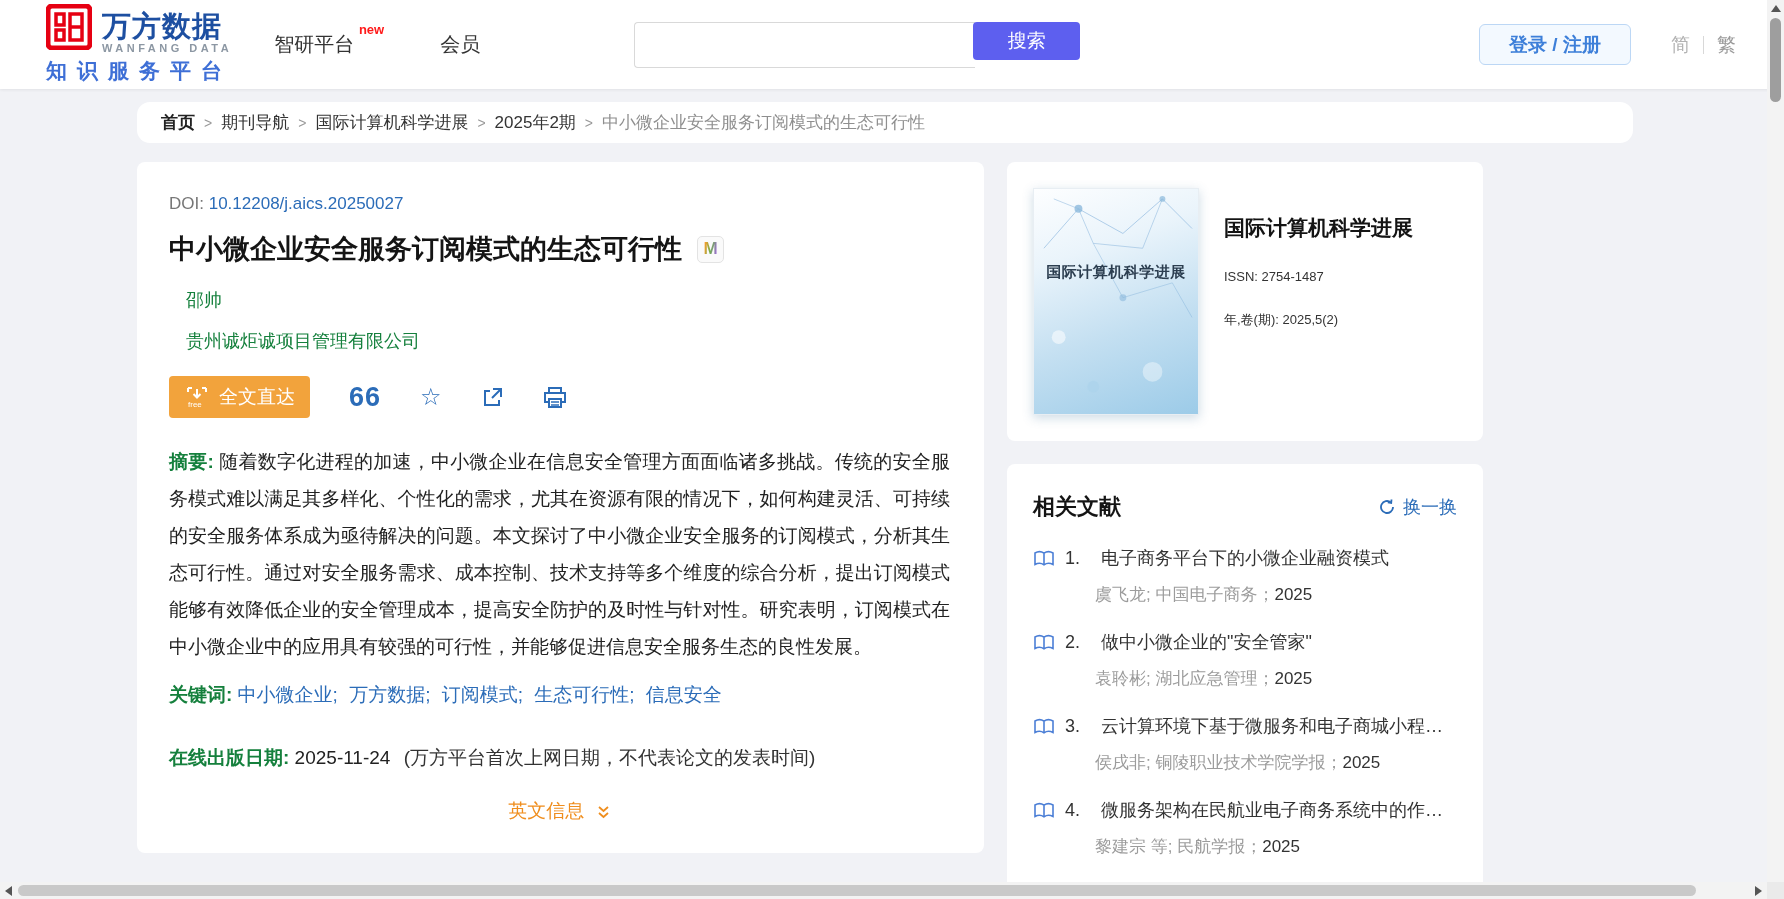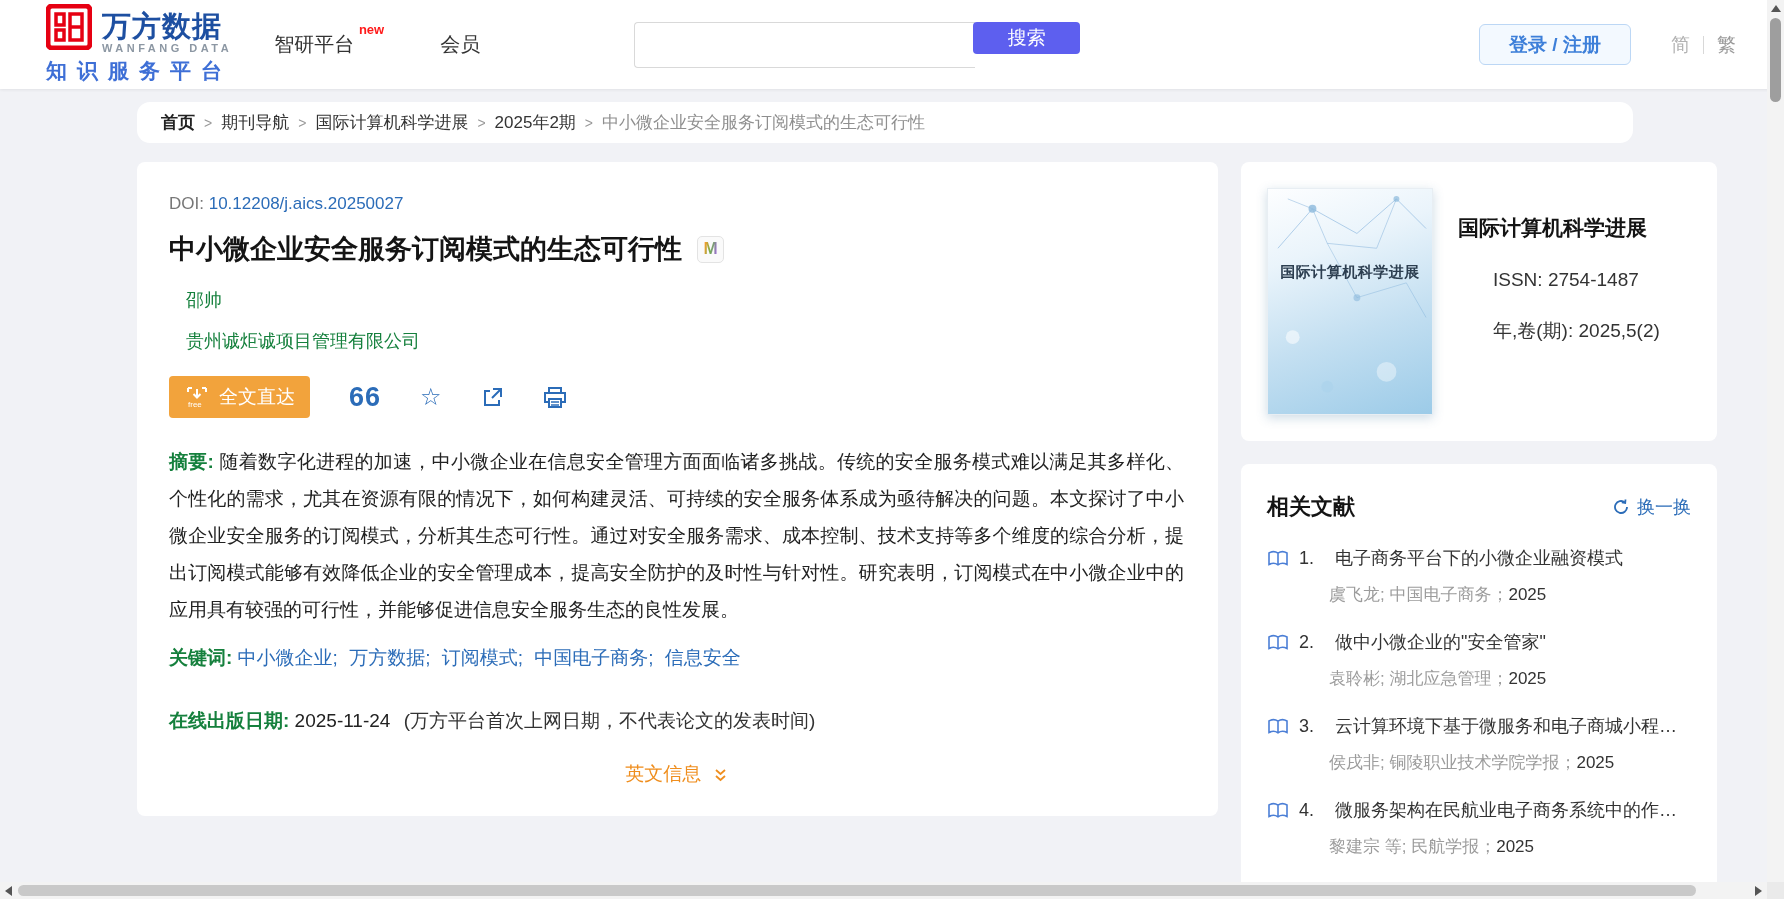--- a/index.html
+++ b/index.html
@@ -14,21 +14,21 @@
   .logo-icon { width:46px; height:46px; flex:none; }
   .logo-cn { font-size:29px; font-weight:900; color:#1d4fa1; line-height:30px; letter-spacing:1px;margin-top:7px; }
   .logo-en { font-size:11px; font-weight:700; color:#8c97a3; letter-spacing:3.5px; margin-top:1px; }
   .logo-tagline { font-size:21px; font-weight:700; color:#3e6fd6; letter-spacing:10px; margin-top:3px; }
   .main-nav { display:flex; gap:60px; margin-left:42px; font-size:20px; color:#333; }
   .nav-item { cursor:pointer; position:relative; padding-right:26px; }
   .nav-badge { position:absolute; top:-9px; right:-4px; color:#ff1a1a; font-size:13px; font-weight:700; }
   .search-box { display:flex; margin-left:128px; }
   .search-input { width:341px; height:46px; border:1px solid #d9d9d9; border-right:none;
     border-radius:4px 0 0 4px; font-size:17px; padding:0 14px; outline:none; background:#fff; }
-  .search-btn { width:107px; height:32px; border:none; background:#5d5fef; color:#fff;
+  .search-btn { width:107px; height:38px; border:none; background:#5d5fef; color:#fff;
     font-size:19px; border-radius:4px; margin-left:-2px; cursor:pointer; font-family:inherit; }
   .header-right { margin-left:auto; display:flex; align-items:center; }
   .login-btn { width:152px; height:41px; background:#f3f9ff; border:1px solid #bcd7f5; border-radius:6px;
     color:#3d7fd9; font-size:19px; cursor:pointer; font-family:inherit;font-weight:bold; }
   .lang-switch { display:flex; align-items:center; margin-left:40px; font-size:19px; }
   .lang { color:#b3b3b3; cursor:pointer; }
   .lang.trad { color:#9a9a9a; }
   .lang-divider { width:1px; height:18px; background:#d8d8d8; margin:0 13px; }
 
   
@@ -36,21 +36,21 @@
   .breadcrumb-bar { height:41px; background:#fff; border-radius:13px; display:flex; align-items:center;
     padding:0 24px; font-size:17px; gap:9px; white-space:nowrap; }
   .bc-home { font-weight:700; color:#222; cursor:pointer; }
   .bc-link { color:#333; cursor:pointer; }
   .bc-sep { color:#999; font-size:14px; }
   .bc-current { color:#8f8f8f; }
 
   .columns { display:flex; gap:23px; margin-top:19px; align-items:flex-start; }
 
   
-  .article-card { width:1081px; background:#fff; border-radius:8px; padding:32px 34px 28px 32px; flex:none; }
+  .article-card { width:847px; background:#fff; border-radius:8px; padding:32px 34px 28px 32px; flex:none; }
   .doi-line { font-size:17px; color:#777; }
   .doi-link { color:#2b6cb8; cursor:pointer; text-decoration:none; }
   .article-title { margin-top:17px; font-size:27px; font-weight:700; color:#141414;
     display:flex; align-items:center; gap:15px; }
   .m-badge { width:27px; height:27px; flex:none; border:1px solid #e3e3e3; background:#fafafa; border-radius:5px;
     display:flex; align-items:center; justify-content:center; font-size:17px; font-weight:800; cursor:pointer;
     color:#a06cd5; }
   @supports ((-webkit-background-clip:text) or (background-clip:text)) {
     .m-badge span { background:linear-gradient(100deg,#f59e2b 15%,#6fae4e 50%,#9a6fd0 85%);
       -webkit-background-clip:text; background-clip:text; color:transparent; }
@@ -79,21 +79,21 @@
   .sidebar { width:476px; display:flex; flex-direction:column; gap:23px; flex:none; }
   .journal-card { background:#fff; border-radius:8px; padding:26px 26px; display:flex; gap:25px; height:279px; }
   .cover { width:166px; height:227px; flex:none; border:1px solid #e8eef3; box-shadow:0 3px 10px rgba(60,110,150,.25);
     background:linear-gradient(160deg,#fdfeff 0%,#eaf4fb 28%,#c3dff1 62%,#9ccbe8 100%);
     position:relative; overflow:hidden; cursor:pointer; }
   .cover svg { position:absolute; inset:0; }
   .cover-title { position:absolute; width:100%; top:74px; text-align:center; font-size:15px; font-weight:700;
     color:#2c3e50; letter-spacing:.5px; }
   .journal-info { padding-top:26px; }
   .journal-title { font-size:21px; font-weight:700; color:#141414; cursor:pointer; }
-  .journal-meta { font-size:19px; color:#333; margin-top:27px;margin-left:35px; }
+  .journal-meta { font-size:13px; color:#333; margin-top:27px; }
 
   .related-card { background:#fff; border-radius:8px; padding:28px 26px 30px 26px; height:560px; }
   .related-head { display:flex; align-items:center; justify-content:space-between; }
   .related-title { font-size:22px; font-weight:700; color:#141414; }
   .swap-link { font-size:18px; color:#2b6cb8; display:flex; align-items:center; gap:7px; cursor:pointer; }
   .rel-item { margin-top:24px; }
   .rel-row1 { display:flex; align-items:center; gap:10px; }
   .book-icon { flex:none; display:flex; }
   .rel-num { font-size:18px; color:#333; width:26px; flex:none; }
   .rel-title { font-size:18px; color:#333; white-space:nowrap; overflow:hidden; text-overflow:ellipsis; cursor:pointer; }
@@ -227,21 +227,21 @@
       <p class="abstract">
         <span class="inline-label">摘要:</span>
         <span>随着数字化进程的加速，中小微企业在信息安全管理方面面临诸多挑战。传统的安全服务模式难以满足其多样化、个性化的需求，尤其在资源有限的情况下，如何构建灵活、可持续的安全服务体系成为亟待解决的问题。本文探讨了中小微企业安全服务的订阅模式，分析其生态可行性。通过对安全服务需求、成本控制、技术支持等多个维度的综合分析，提出订阅模式能够有效降低企业的安全管理成本，提高安全防护的及时性与针对性。研究表明，订阅模式在中小微企业中的应用具有较强的可行性，并能够促进信息安全服务生态的良性发展。</span>
       </p>
 
       <div class="keywords">
         <span class="inline-label">关键词:</span>
         <span class="kw">中小微企业</span><span class="kw-sep">;</span>
         <span class="kw">万方数据</span><span class="kw-sep">;</span>
         <span class="kw">订阅模式</span><span class="kw-sep">;</span>
-        <span class="kw">中国电子商务</span><span class="kw-sep">;</span>
+        <span class="kw">生态可行性</span><span class="kw-sep">;</span>
         <span class="kw">信息安全</span>
       </div>
 
       <div class="pubdate">
         <span class="inline-label">在线出版日期:</span>
         <span>2025-11-24</span>
         <span class="pubdate-note">(万方平台首次上网日期，不代表论文的发表时间)</span>
       </div>
 
       <div class="english-info">

